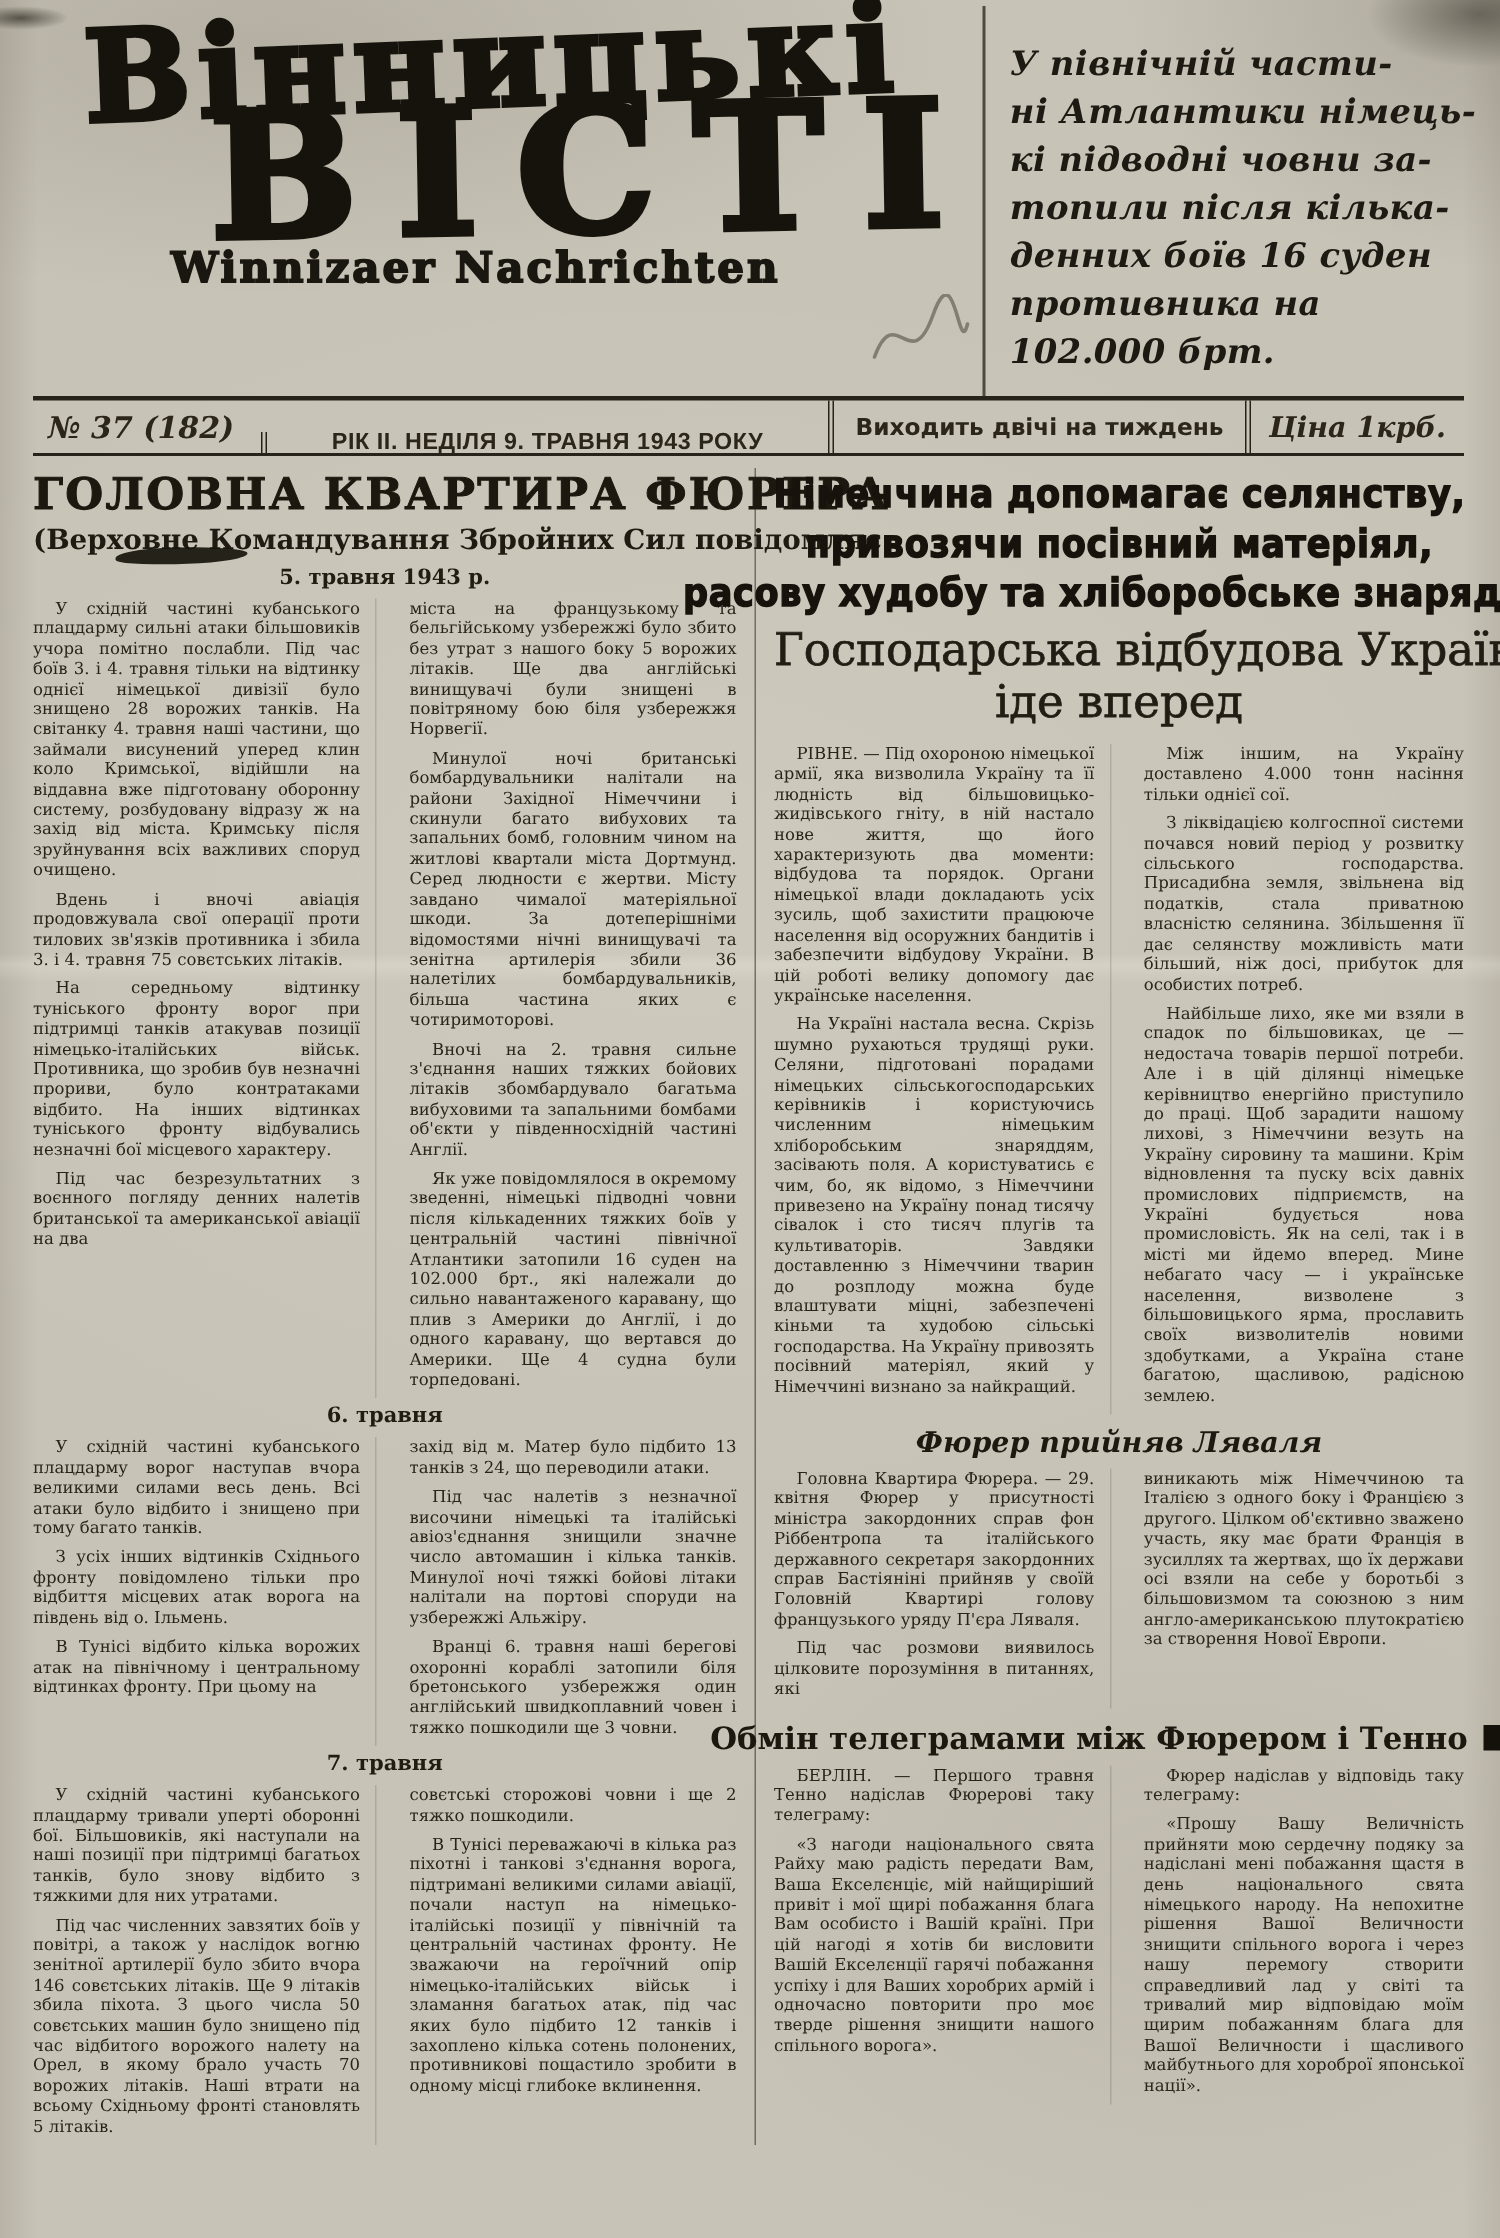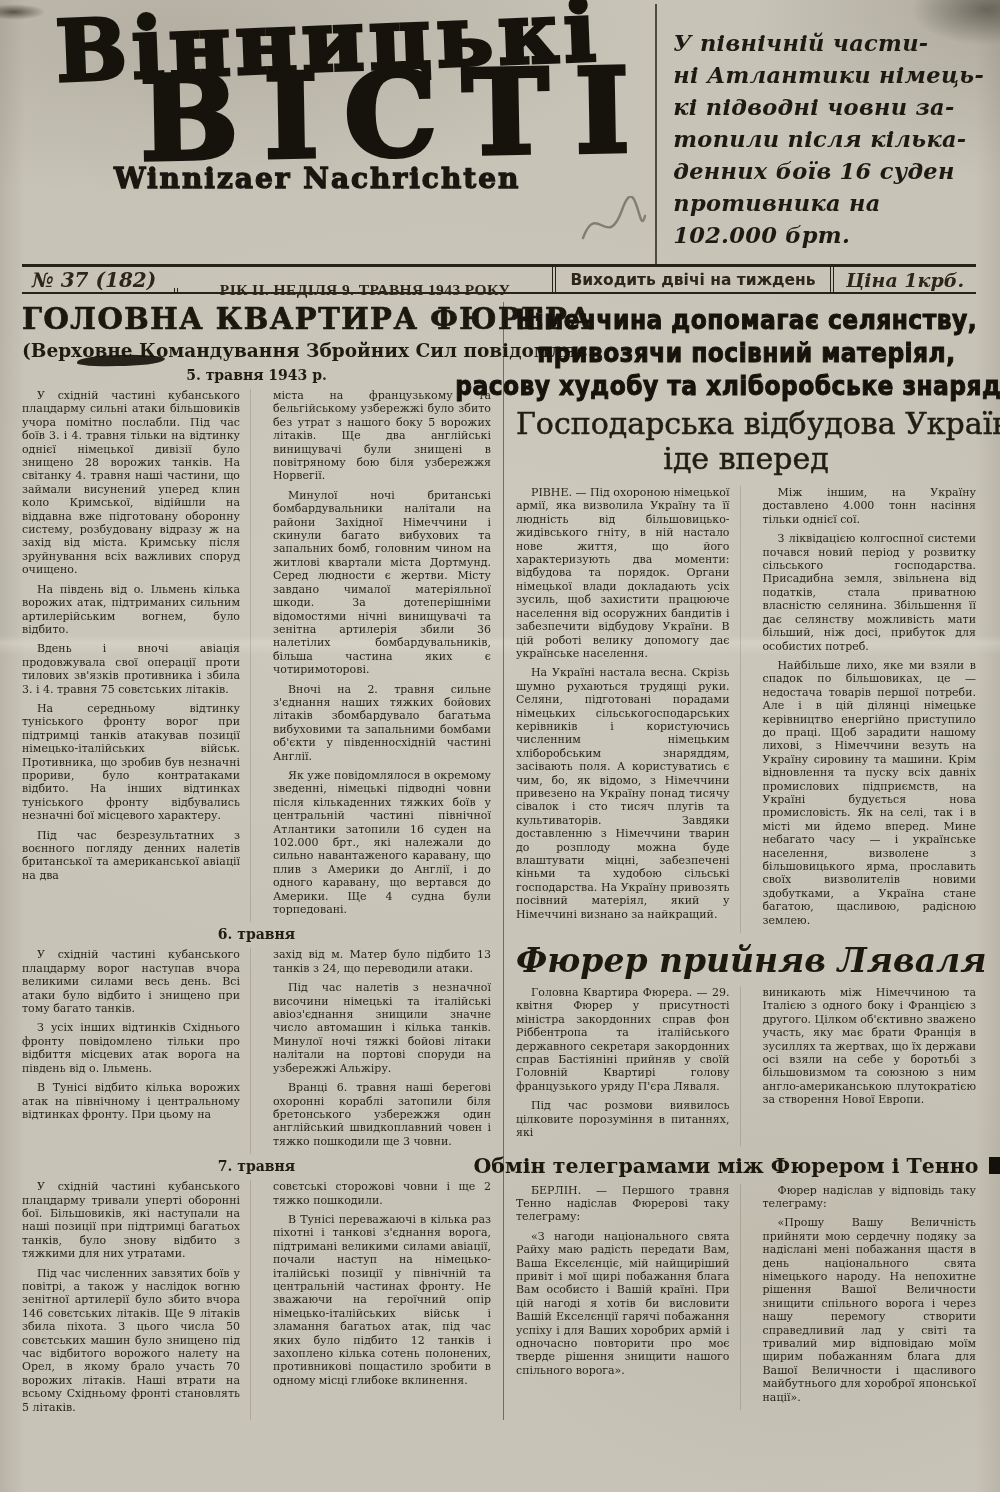--- a/index.html
+++ b/index.html
@@ -37,25 +37,25 @@
   }
   .mast-subtitle {
     font-weight:bold; font-size:28px; color:#1a1711; -webkit-text-stroke:1.3px #1a1711;
     letter-spacing:2px; margin:-4px 0 0 92px; white-space:nowrap;
   }
   .scribble { position:absolute; left:555px; top:192px; opacity:.75; }
   .mast-right { flex:1; border-left:2px solid rgba(40,34,24,.75); padding:24px 0 0 16px; }
   .ann-line { font-weight:bold; font-style:italic; font-size:22.5px; line-height:1.42; color:#1d1913; letter-spacing:.3px; white-space:nowrap; }
 
   
-  .infobar { display:flex; align-items:stretch; border-top:3px solid #28231a; border-bottom:2px solid #28231a; height:30px; }
+  .infobar { display:flex; align-items:stretch; border-top:3px solid #28231a; border-bottom:2px solid #28231a; height:40px; }
   .cell { display:flex; align-items:center; justify-content:center; padding:0 10px; }
   .cell + .cell { border-left:4px double #28231a; }
   .cell-issue { width:152px; font-weight:bold; font-style:italic; font-size:20px; justify-content:flex-start; }
-  .cell-edition { width:378px; font-family:Liberation Serif, serif; font-weight:bold; font-size:15.5px; letter-spacing:.4px;margin-top:21px; }
+  .cell-edition { width:378px; font-family:Liberation Sans, sans-serif; font-weight:bold; font-size:15.5px; letter-spacing:.4px;margin-top:21px; }
   .cell-freq { flex:1; font-family:"DejaVu Sans",sans-serif; font-weight:bold; font-size:15.5px; }
   .cell-price { width:146px; font-weight:bold; font-style:italic; font-size:19px; }
 
   
   .content { display:flex; padding-top:8px; }
   .left-block { width:482px; padding-right:12px; border-right:1.5px solid rgba(42,36,26,.55); }
   .right-block { flex:1; padding-left:12px; min-width:0; }
   .twocol { display:flex; }
   .twocol .col { flex:1; min-width:0; }
   .twocol .col + .col { margin-left:10px; padding-left:22px; border-left:1px solid rgba(42,36,26,.16); }
@@ -69,21 +69,21 @@
 
   .kicker { margin:2px 0 4px; }
   .kicker-line { display:flex; justify-content:center; }
   .kicker-line > span {
     white-space:nowrap; transform:scaleX(.9); transform-origin:center;
     font-family:"DejaVu Sans",sans-serif; font-weight:bold; font-size:26px; line-height:1.27;
     color:#17130c; -webkit-text-stroke:1px #17130c; letter-spacing:.5px;
   }
   .bighead { margin:4px 0 10px; text-align:center; }
   .bighead-line { font-size:30px; line-height:1.15; color:#221d14; -webkit-text-stroke:.5px #221d14; white-space:nowrap; }
-  .laval-head { text-align:center; font-size:33px; font-weight:bold; font-style:italic; margin:8px 0 6px; color:#1d1810; white-space:nowrap; }
+  .laval-head { text-align:center; font-size:19px; font-weight:bold; font-style:italic; margin:8px 0 6px; color:#1d1810; white-space:nowrap; }
   .telegram-head { display:flex; align-items:center; justify-content:center; gap:10px; font-size:20.5px; font-weight:bold; margin:8px 0 6px; color:#1c170f; white-space:nowrap; }
   .ink-block { display:inline-block; width:30px; height:17px; background:#14100a; flex:none; }
 </style>
 </head>
 <body>
 
 <div class="page">
   <div class="stain stain-tl"></div>
   <div class="stain stain-tr"></div>
 
@@ -120,21 +120,20 @@
       <h1 class="okw-headline">ГОЛОВНА КВАРТИРА ФЮРЕРА</h1>
       <h2 class="okw-subhead">
         <span>(Верховне Командування Збройних Сил повідомляє:</span>
         <span class="smudge"></span>
       </h2>
 
       <h3 class="datehead">5. травня 1943 р.</h3>
       <div class="twocol">
         <div class="col">
           <p class="para">У східній частині кубанського плацдарму сильні атаки більшовиків учора помітно послабли. Під час боїв 3. і 4. травня тільки на відтинку однієї німецької дивізії було знищено 28 ворожих танків. На світанку 4. травня наші частини, що займали висунений уперед клин коло Кримської, відійшли на віддавна вже підготовану оборонну систему, розбудовану відразу ж на захід від міста. Кримську після зруйнування всіх важливих споруд очищено.</p>
-          <p class="para">На південь від о. Ільмень кілька ворожих атак, підтриманих сильним артилерійським вогнем, було відбито.</p>
           <p class="para">Вдень і вночі авіація продовжувала свої операції проти тилових зв'язків противника і збила 3. і 4. травня 75 совєтських літаків.</p>
           <p class="para">На середньому відтинку туніського фронту ворог при підтримці танків атакував позиції німецько-італійських військ. Противника, що зробив був незначні прориви, було контратаками відбито. На інших відтинках туніського фронту відбувались незначні бої місцевого характеру.</p>
           <p class="para">Під час безрезультатних з воєнного погляду денних налетів британської та американської авіації на два</p>
         </div>
         <div class="col">
           <p class="para cont">міста на французькому та бельгійському узбережжі було збито без утрат з нашого боку 5 ворожих літаків. Ще два англійські винищувачі були знищені в повітряному бою біля узбережжя Норвегії.</p>
           <p class="para">Минулої ночі британські бомбардувальники налітали на райони Західної Німеччини і скинули багато вибухових та запальних бомб, головним чином на житлові квартали міста Дортмунд. Серед людности є жертви. Місту завдано чималої матеріяльної шкоди. За дотеперішніми відомостями нічні винищувачі та зенітна артилерія збили 36 налетілих бомбардувальників, більша частина яких є чотиримоторові.</p>
           <p class="para">Вночі на 2. травня сильне з'єднання наших тяжких бойових літаків збомбардувало багатьма вибуховими та запальними бомбами об'єкти у південносхідній частині Англії.</p>
           <p class="para">Як уже повідомлялося в окремому зведенні, німецькі підводні човни після кількаденних тяжких боїв у центральній частині північної Атлантики затопили 16 суден на 102.000 брт., які належали до сильно навантаженого каравану, що плив з Америки до Англії, і до одного каравану, що вертався до Америки. Ще 4 судна були торпедовані.</p>
         </div>

